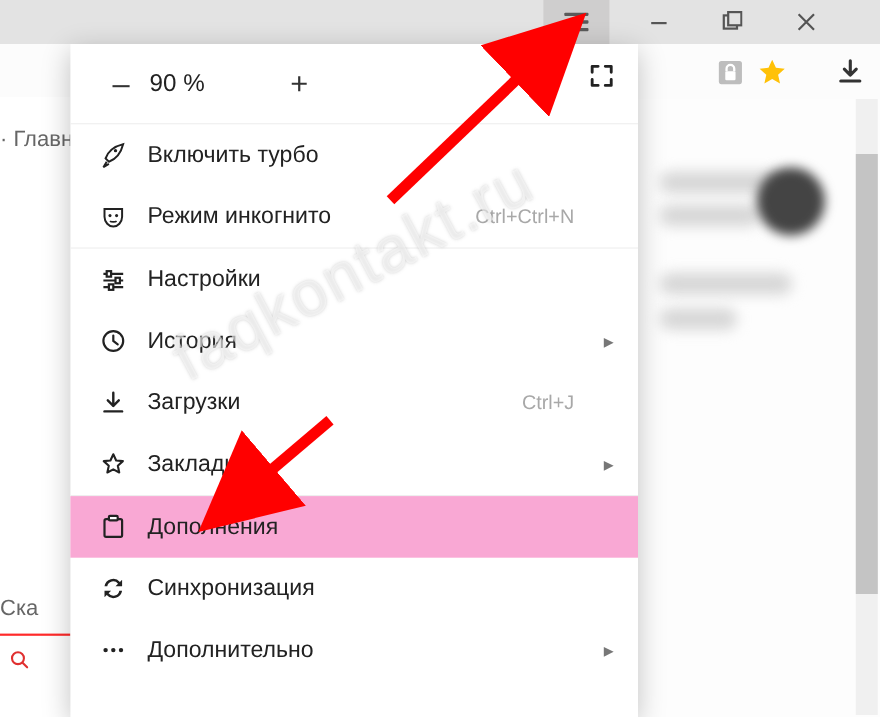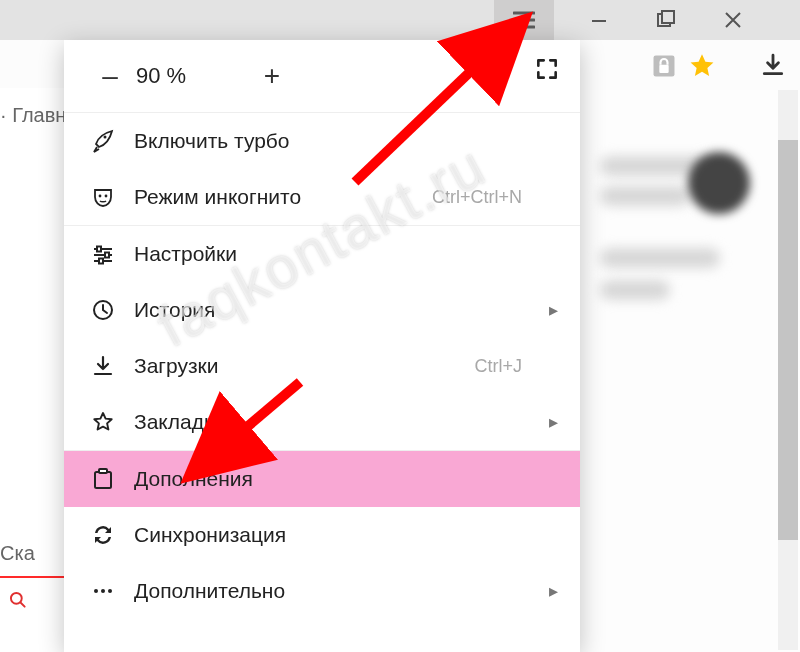--- a/index.html
+++ b/index.html
@@ -18,21 +18,21 @@
 .tool-icon{position:absolute;top:12px;display:flex;align-items:center;justify-content:center}
 .lock{left:650px}
 .star{left:688px}
 .dl{left:760px}
 .chev-right{position:absolute;left:602px;top:82px;font-size:30px;color:#6a6a6a}
 
 
 .page{position:absolute;left:0;top:90px;width:800px;height:562px;background:#fdfdfd}
 .page-left{position:absolute;left:0;top:88px;width:64px;height:564px;background:#fff}
 .side-text{position:absolute;left:0;width:64px;color:#666;font-size:20px;overflow:hidden;white-space:nowrap}
-.side-text.a{top:104px}
+.side-text.a{top:116px}
 .side-text.b{top:542px}
 .side-red{position:absolute;left:0;top:576px;width:64px;height:2px;background:#ff2a2a}
 .side-search{position:absolute;left:8px;top:590px}
 .blur-avatar{position:absolute;width:62px;height:62px;border-radius:50%;background:#444;filter:blur(5px)}
 .blur-line{position:absolute;height:20px;border-radius:10px;background:#d7d7d7;filter:blur(6px)}
 
 
 .vscroll{position:absolute;right:2px;top:90px;width:20px;height:560px;background:#f0f0f0}
 .vthumb{position:absolute;right:2px;top:140px;width:20px;height:400px;background:#c4c4c4}
 

